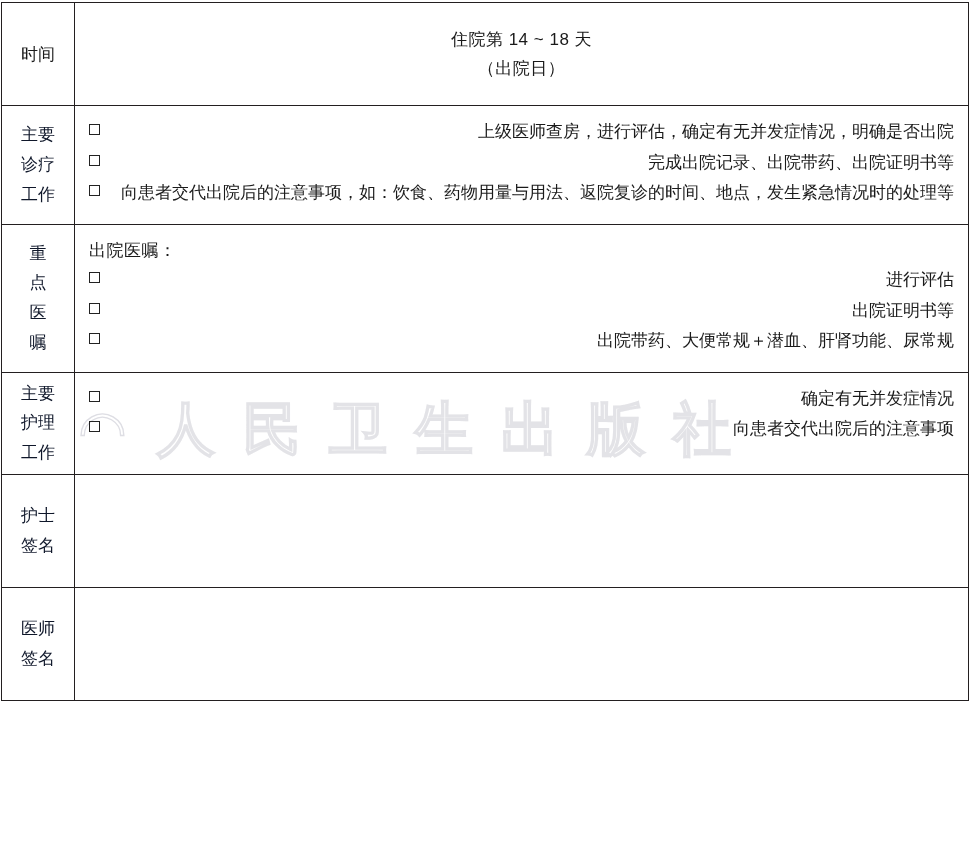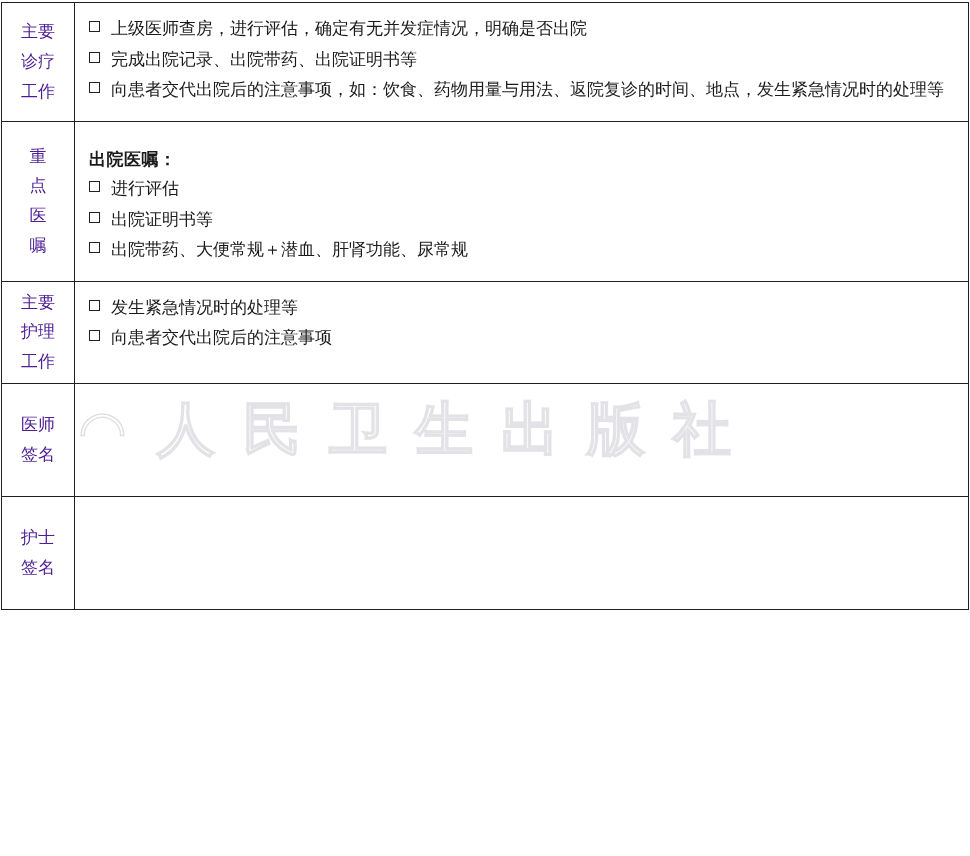--- a/index.html
+++ b/index.html
@@ -89,47 +89,48 @@
     font-size: 17px;
   }
 
   
   .rowlabel {
     text-align: center;
     vertical-align: middle !important;
     font-size: 17px;
     line-height: 1.75;
     padding: 6px 4px;
-    color: #4c1d95;
+    color: #0f172a;
     font-family: "Liberation Serif", "DejaVu Serif", serif;
   }
   .rowlabel span { display: block; }
   .rowlabel.spaced span { letter-spacing: 0; }
 
   
   .content {
     padding: 12px 14px 14px 14px;
     font-size: 17px;
     line-height: 1.62;
   }
   .bold-title {
-    font-weight: 700;
-    margin: 12px 0 2px 0;
+    font-weight: 400;
+    margin: 0 0 2px 0;
     letter-spacing: 0.5px;
   }
   ul.items {
     list-style: none;
     margin: 0;
     padding: 0;
   }
   ul.items li {
     position: relative;
     padding-left: 22px;
     margin: 0 0 3px 0;
     text-indent: 0;
+    text-align: right;
   }
   ul.items li .cb {
     position: absolute;
     left: 0;
     top: 6px;
     width: 11px;
     height: 11px;
     border: 1.2px solid #222;
     display: inline-block;
     box-sizing: border-box;
@@ -178,20 +179,27 @@
     <span class="wm-char">社</span>
   </div>
 
   <table class="chart">
     <colgroup>
         <col class="c1">
         <col class="c2">
       </colgroup>
     <tbody>
 
+      <tr>
+        <td class="hdr-label">时间</td>
+        <td class="hdr">
+          <span>住院第 14 ~ 18 天</span>
+          <span class="line2">（出院日）</span>
+        </td>
+      </tr>
 
       <tr>
         <td class="rowlabel">
           <span>主要</span>
           <span>诊疗</span>
           <span>工作</span>
         </td>
         <td class="content">
           <ul class="items">
             <li><span class="cb"></span><span>上级医师查房，进行评估，确定有无并发症情况，明确是否出院</span></li>
@@ -219,38 +227,38 @@
       </tr>
 
       <tr>
         <td class="rowlabel">
           <span>主要</span>
           <span>护理</span>
           <span>工作</span>
         </td>
         <td class="content tall-note">
           <ul class="items">
-            <li><span class="cb"></span><span>发生紧急情况时的处理等</span></li>
+            <li><span class="cb"></span><span>确定有无并发症情况</span></li>
             <li><span class="cb"></span><span>向患者交代出院后的注意事项</span></li>
           </ul>
         </td>
       </tr>
 
 
       <tr>
         <td class="rowlabel">
+          <span>护士</span>
+          <span>签名</span>
+        </td>
+        <td class="content blank-cell"></td>
+      </tr>
+
+      <tr>
+        <td class="rowlabel">
           <span>医师</span>
-          <span>签名</span>
-        </td>
-        <td class="content blank-cell"></td>
-      </tr>
-
-      <tr>
-        <td class="rowlabel">
-          <span>护士</span>
           <span>签名</span>
         </td>
         <td class="content blank-cell"></td>
       </tr>
 
     </tbody>
   </table>
 </div>
 
 </body></html>

